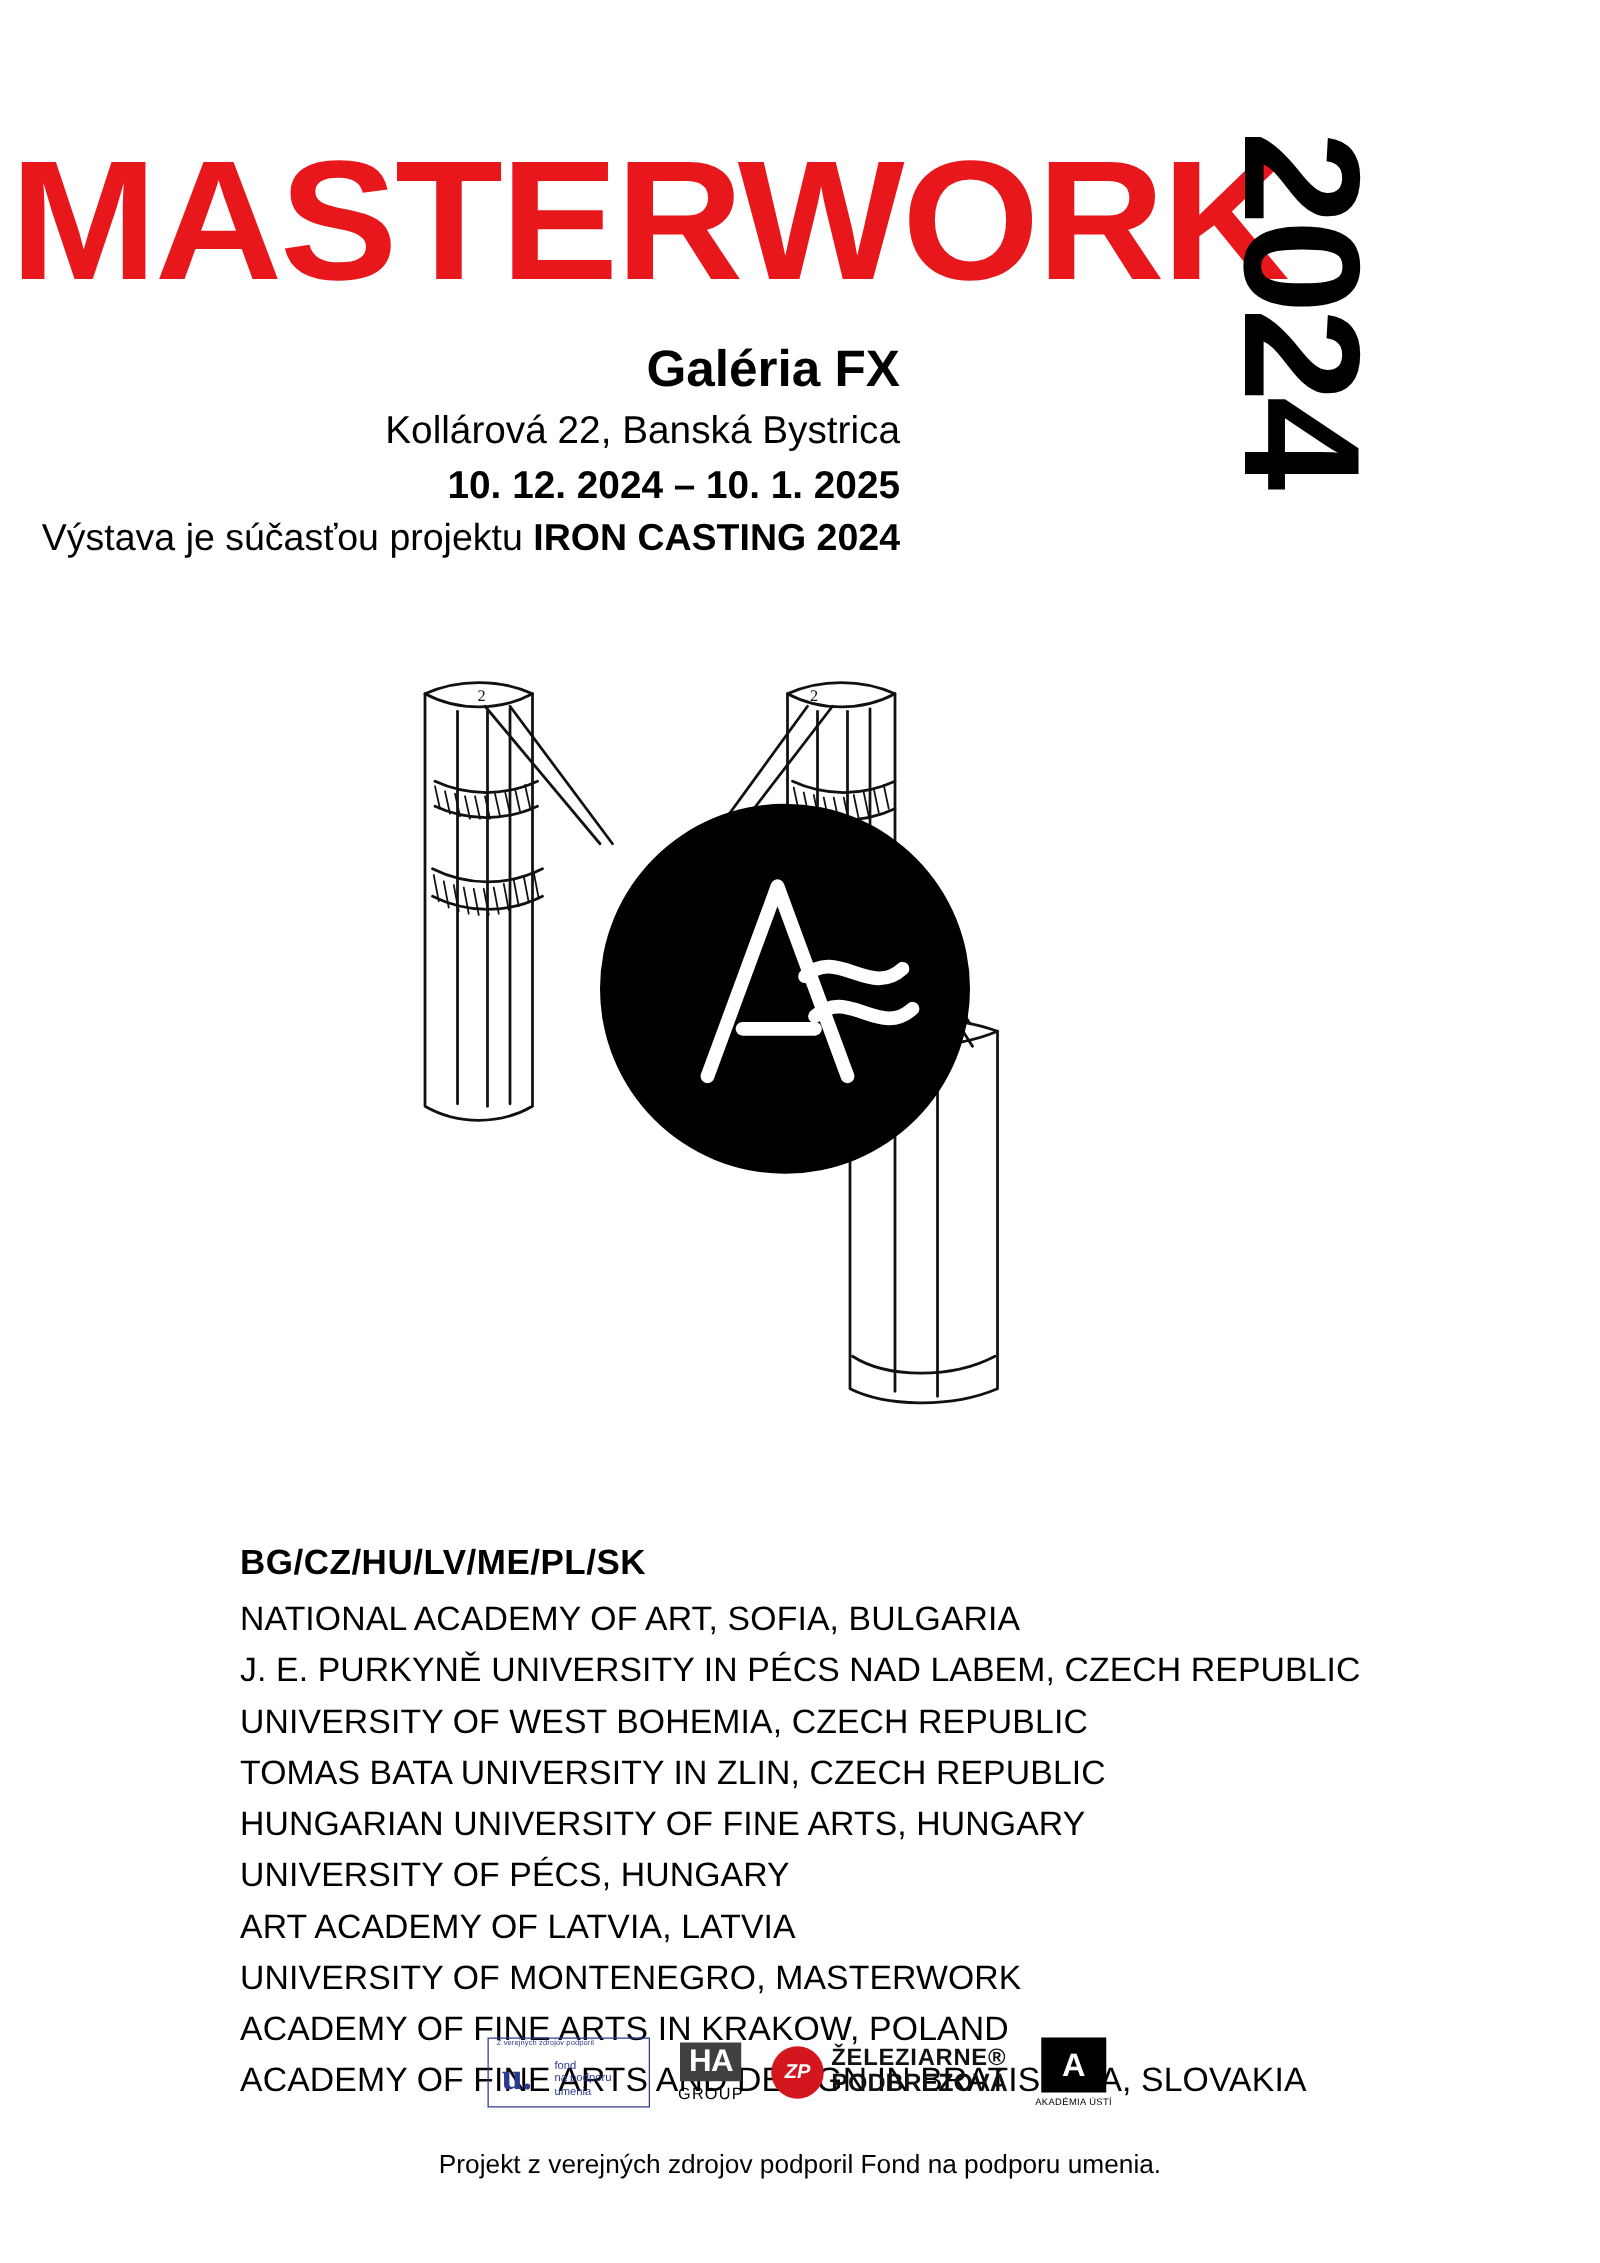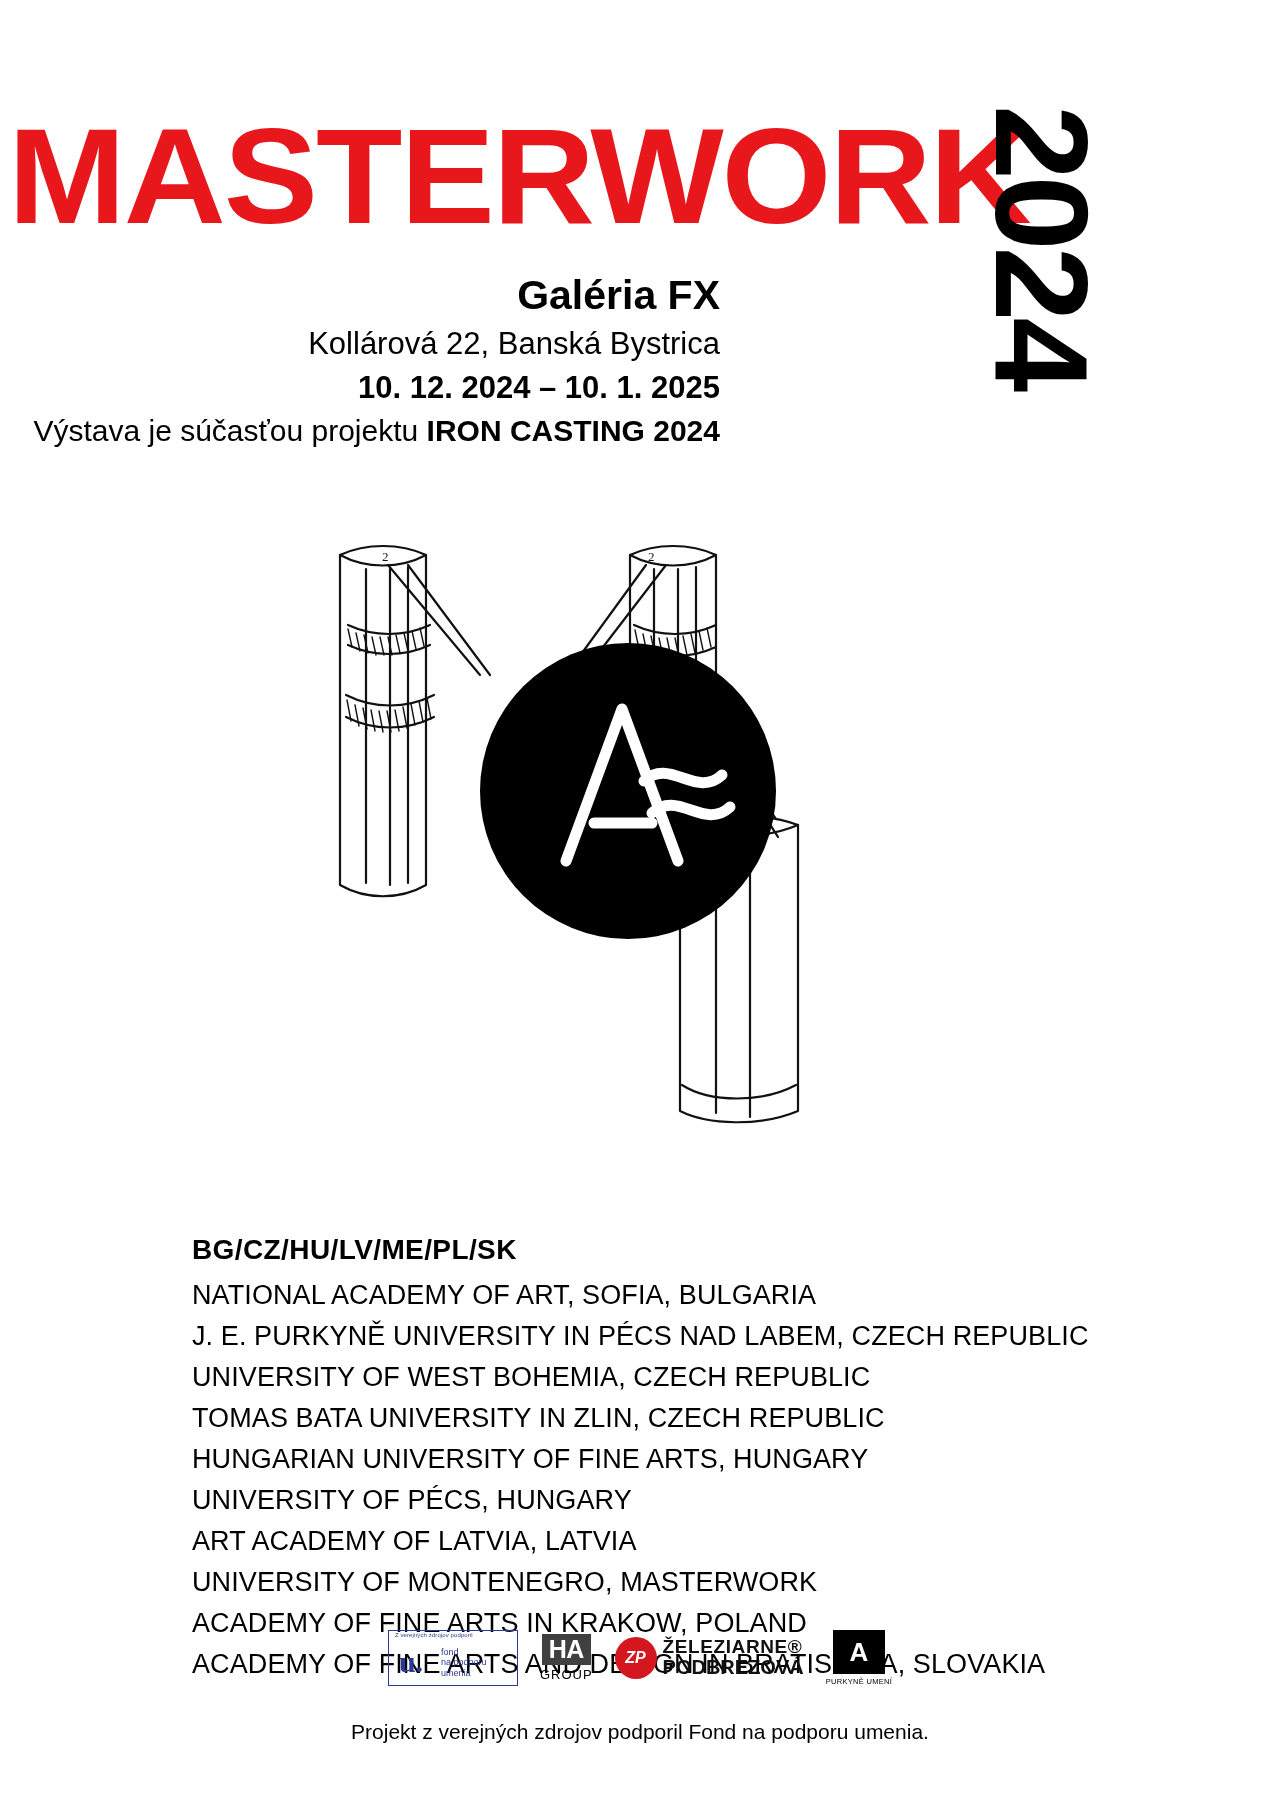--- a/index.html
+++ b/index.html
@@ -354,18 +354,18 @@
   <div class="logo-zp">
     <div class="zp-badge">ZP</div>
     <div class="zp-words">
       <div class="zp-line1">ŽELEZIARNE®</div>
       <div class="zp-line2">PODBREZOVÁ</div>
     </div>
   </div>
 
   <div class="logo-au">
     <div class="au-mark">A</div>
-    <div class="au-sub">PURKYNĚ UMENÍ</div>
+    <div class="au-sub">AKADÉMIA ÚSTÍ</div>
   </div>
 
 </div>
 
 <div class="footnote">Projekt z  verejných zdrojov podporil Fond na podporu umenia.</div>
 
 </body></html>

